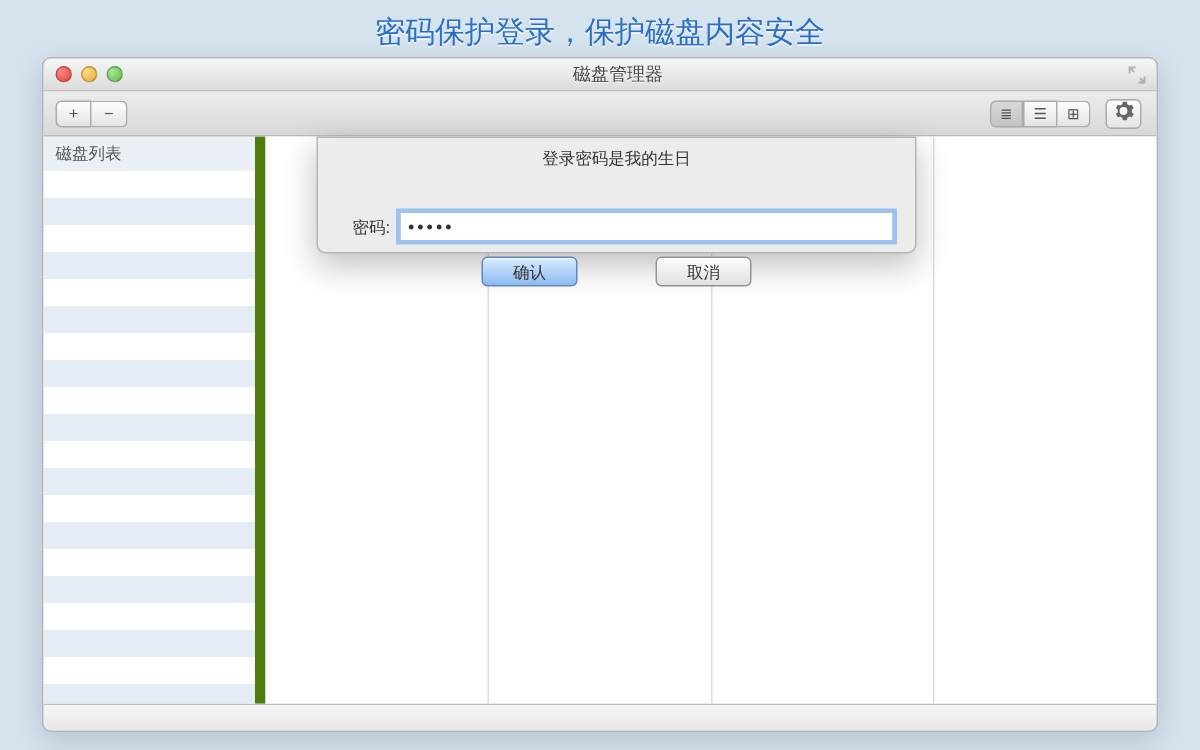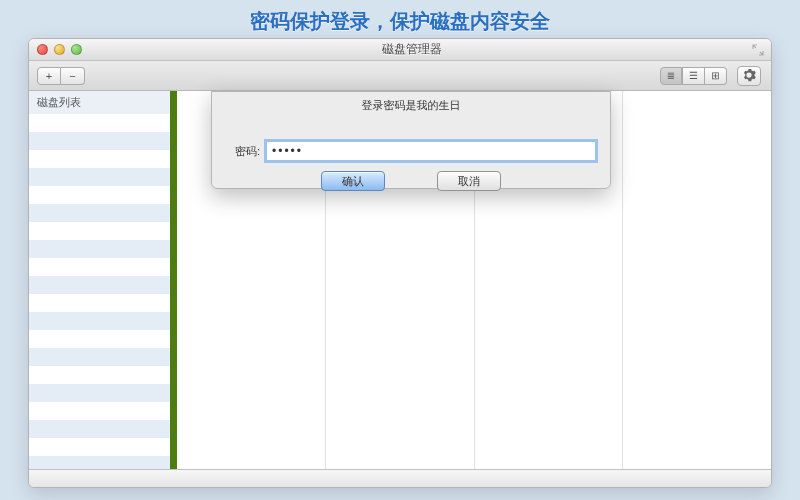--- a/index.html
+++ b/index.html
@@ -9,21 +9,21 @@
       background: #d5e3ef;
       font-family: "Helvetica Neue", Arial, sans-serif;
       font-size: 11px;
       overflow: hidden;
       position: relative;
     }
     .promo-title {
       text-align: center;
       padding: 8px 0;
       font-size: 20px;
-      font-weight: 700;
+      font-weight: 400;
       color: #2b6fc2;
       text-shadow: 0 1px 0 rgba(255,255,255,0.6);
     }
     .window {
       position: absolute;
       left: 28px;
       top: 38px;
       width: 744px;
       height: 450px;
       background: #ececec;
@@ -154,21 +154,21 @@
     .statusbar {
       height: 18px;
       background: linear-gradient(#f6f6f6, #e6e6e6);
       border-top: 1px solid #c0c0c0;
     }
     .dialog {
       position: absolute;
       left: 182px;
       top: 52px;
       width: 400px;
-      height: 98px;
+      height: 78px;
       background: #ececec;
       border: 1px solid #b6b6b6;
       border-radius: 0 0 6px 6px;
       box-shadow: 0 8px 22px rgba(0,0,0,0.25);
       z-index: 10;
     }
     .dialog-title {
       text-align: center;
       font-size: 11px;
       color: #333;

